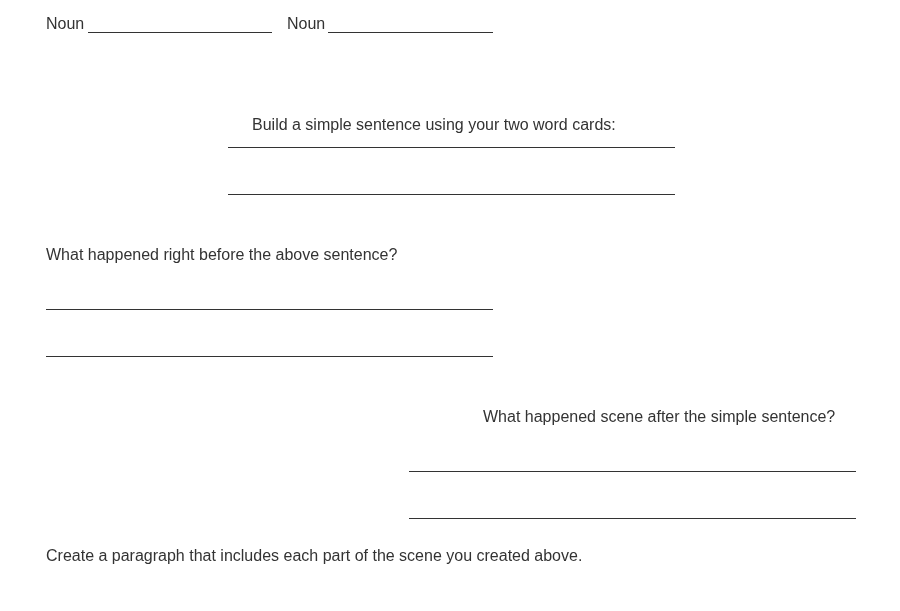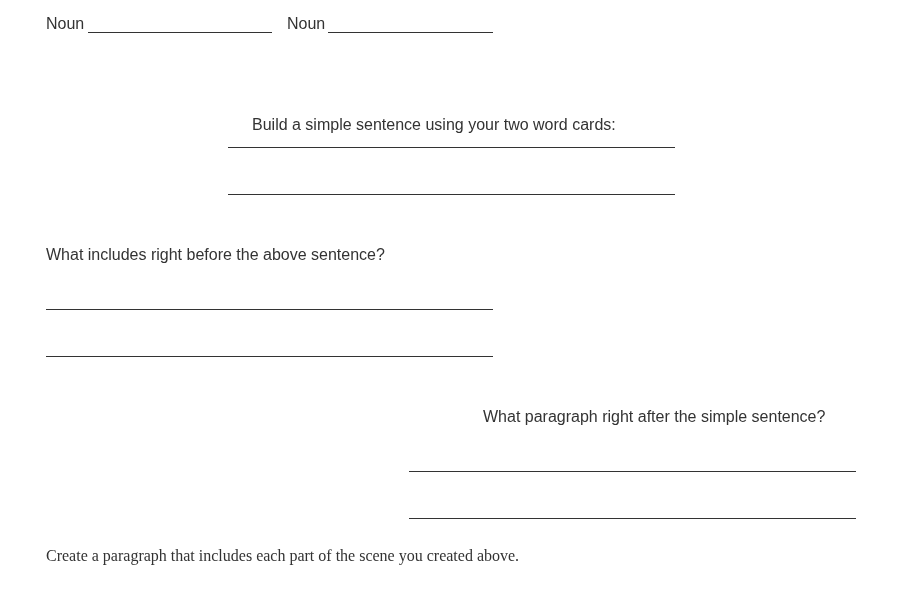--- a/index.html
+++ b/index.html
@@ -14,21 +14,21 @@
 <span class="txt" style="left:46px;top:15px;">Noun</span>
 <div class="line" style="left:88px;top:32px;width:184px;"></div>
 
 <span class="txt" style="left:287px;top:15px;">Noun</span>
 <div class="line" style="left:328px;top:32px;width:165px;"></div>
 
 <span class="txt" style="left:252px;top:84px;margin-top:32px;">Build a simple sentence using your two word cards:</span>
 <div class="line" style="left:228px;top:147px;width:447px;"></div>
 <div class="line" style="left:228px;top:194px;width:447px;"></div>
 
-<span class="txt" style="left:46px;top:246px;">What includes right before the above sentence?</span>
+<span class="txt" style="left:46px;top:246px;">What happened right before the above sentence?</span>
 <div class="line" style="left:46px;top:309px;width:447px;"></div>
 <div class="line" style="left:46px;top:356px;width:447px;"></div>
 
-<span class="txt" style="left:483px;top:408px;">What paragraph right after the simple sentence?</span>
+<span class="txt" style="left:483px;top:408px;">What happened scene after the simple sentence?</span>
 <div class="line" style="left:409px;top:471px;width:447px;"></div>
 <div class="line" style="left:409px;top:518px;width:447px;"></div>
 
-<span class="txt" style="left:46px;top:547px;font-family:Liberation Serif, serif;">Create a paragraph that includes each part of the scene you created above.</span>
+<span class="txt" style="left:46px;top:547px;">Create a paragraph that includes each part of the scene you created above.</span>
 
 </body></html>

